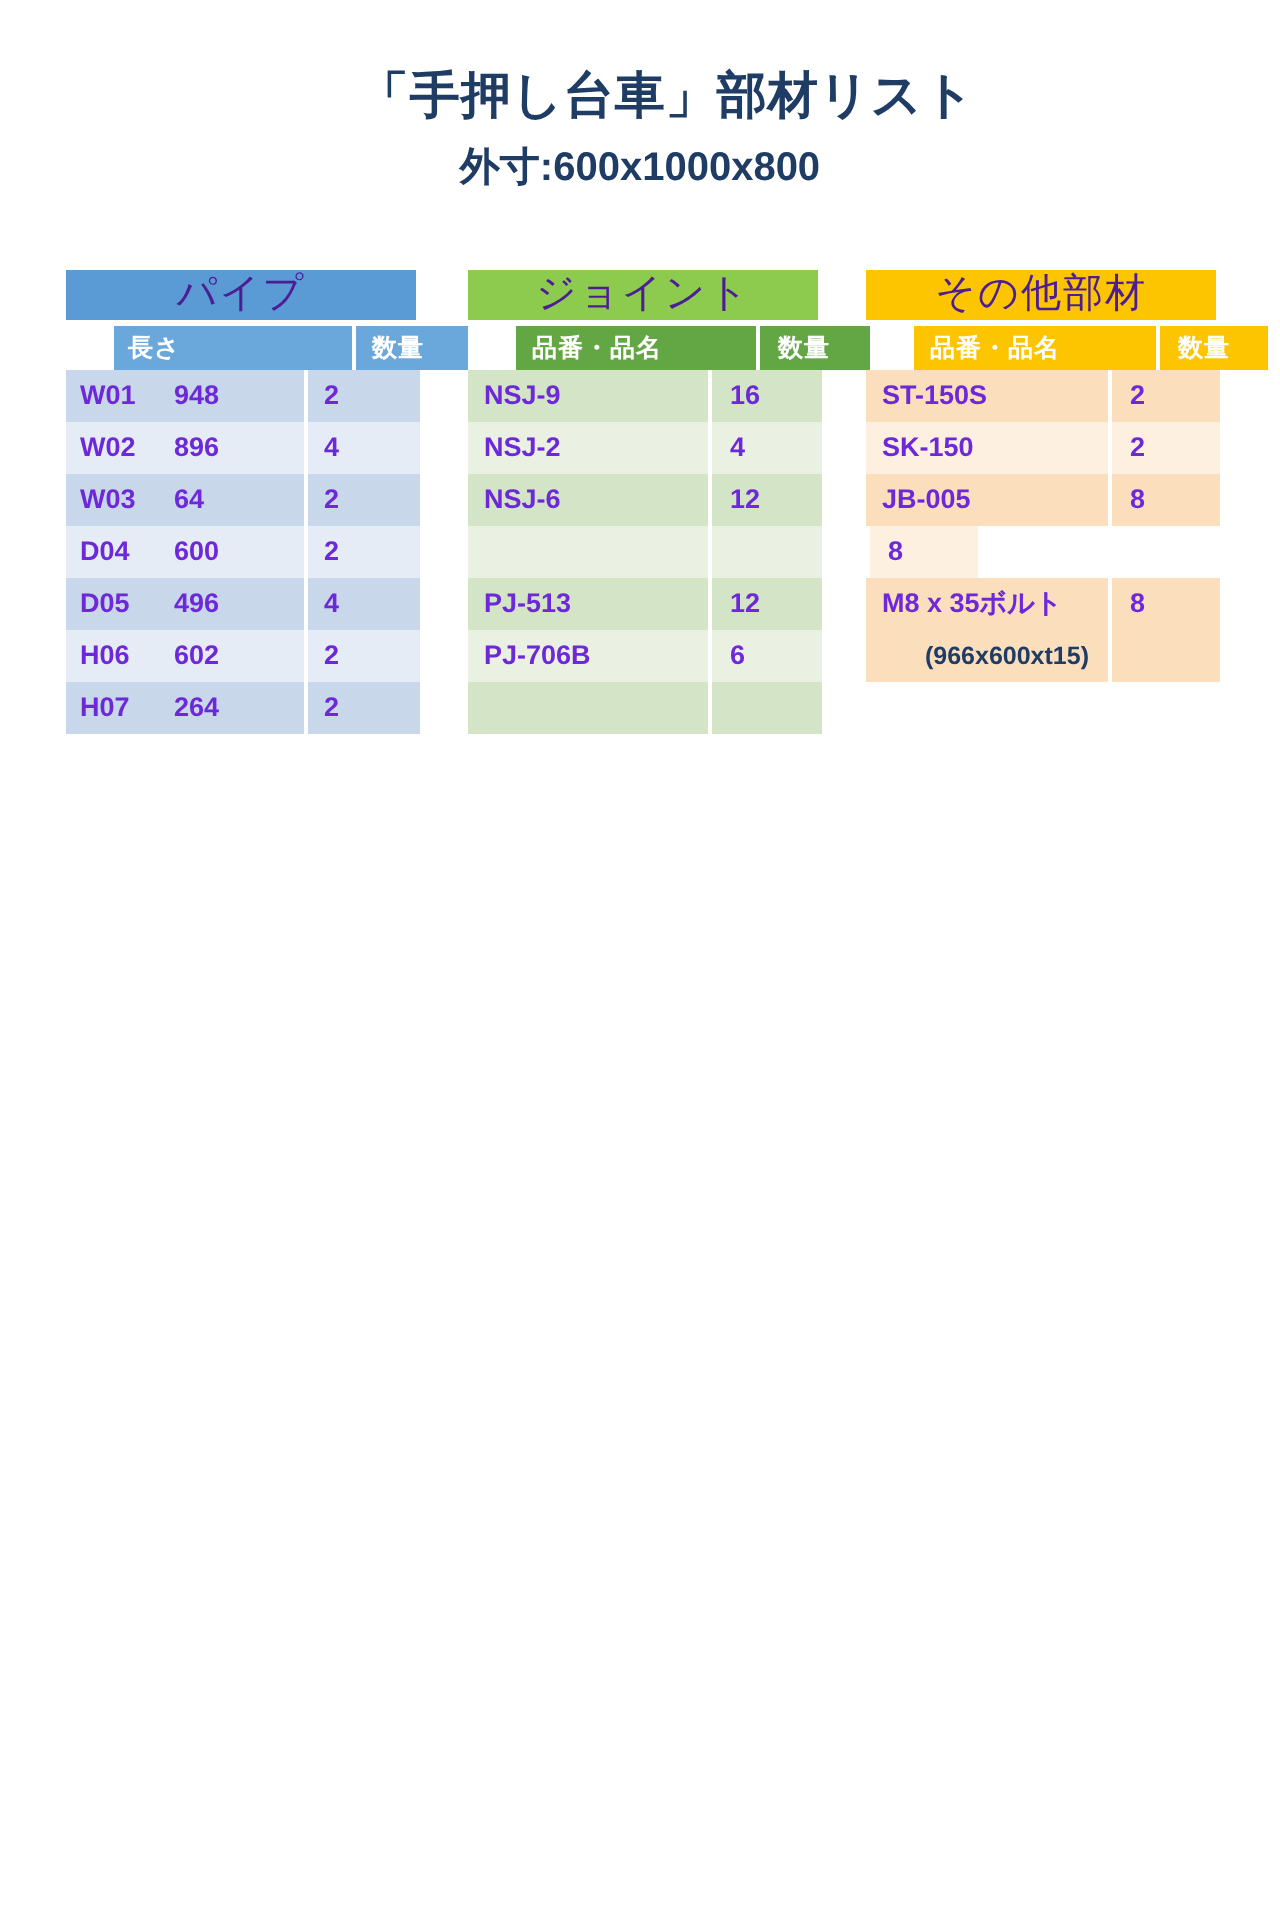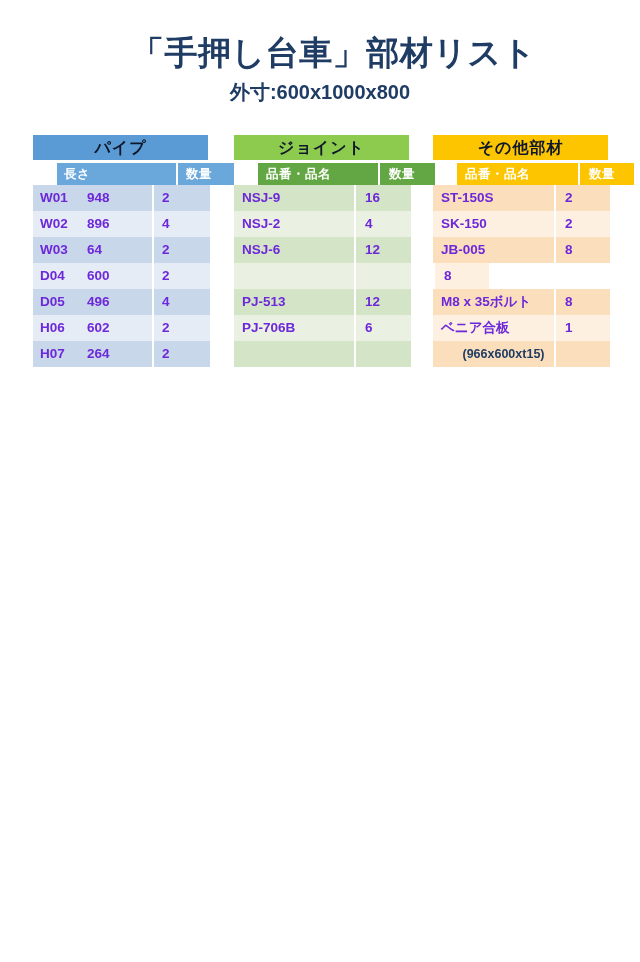--- a/index.html
+++ b/index.html
@@ -21,21 +21,21 @@
     position: relative;
     background: #ffffff;
   }
 
   
   .title-block {
     padding-top: 34px;
     text-align: center;
   }
   .doc-title {
-    font-size: 33px;
+    font-size: 25px;
     font-weight: bold;
     letter-spacing: 0.5px;
     color: #1f3c64;
     line-height: 1.15;
     white-space: nowrap;
     padding-left: 27px;
   }
   .doc-subtitle {
     margin-top: 7px;
     font-size: 20px;
@@ -60,23 +60,23 @@
   }
   .spacer-a { flex: 0 0 33px; }
   .spacer-b { flex: 0 0 26px; }
   .spacer-c { flex: 0 0 24px; }
   .spacer-end { flex: 1 1 auto; }
 
   .tbl-title {
     height: 25px;
     line-height: 25px;
     text-align: center;
-    font-size: 16px;
-    font-weight: bold;
-    color: #0f172a;
+    font-size: 20px;
+    font-weight: normal;
+    color: #4c1d95;
     letter-spacing: 1px;
   }
   .tbl-head {
     display: flex;
     height: 22px;
     margin-top: 3px;
     margin-left: 24px;
   }
   .tbl-head .cell {
     line-height: 22px;
@@ -281,25 +281,20 @@
       </div>
       <div class="row even">
         <div class="divider-gap"></div>
         <div class="cell c-qty3">8</div>
       </div>
       <div class="row odd">
         <div class="cell c-name3">M8 x 35ボルト</div>
         <div class="divider-gap"></div>
         <div class="cell c-qty3">8</div>
       </div>
-      <div class="row even">
-        <div class="cell c-name3">ベニア合板</div>
-        <div class="divider-gap"></div>
-        <div class="cell c-qty3">1</div>
-      </div>
       <div class="row note-row">
         <div class="cell-note">(966x600xt15)</div>
         <div class="divider-gap"></div>
         <div class="cell-note-blank"></div>
       </div>
     </div>
 
     <div class="spacer-end"></div>
   </div>
 

